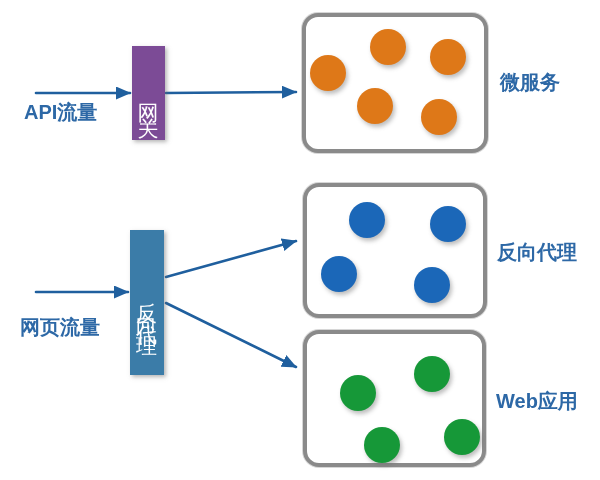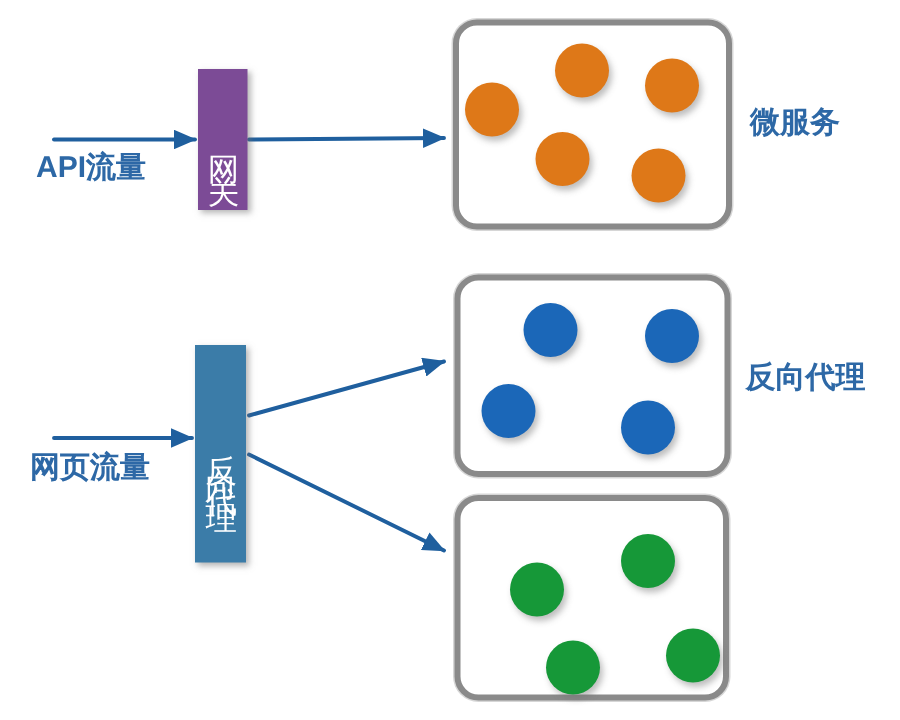--- a/index.html
+++ b/index.html
@@ -113,21 +113,21 @@
   <div class="cluster ms-cluster">
       <span class="dot ms-dot" style="left: 4px; top: 38px;"></span>
       <span class="dot ms-dot" style="left: 64px; top: 12px;"></span>
       <span class="dot ms-dot" style="left: 124px; top: 22px;"></span>
       <span class="dot ms-dot" style="left: 51px; top: 71px;"></span>
       <span class="dot ms-dot" style="left: 115px; top: 82px;"></span>
     </div>
 
   <div class="cluster-label" style="left:500px;top:71px">微服务</div>
 
-  <div class="src-label" style="left:20px;top:301px">网页流量</div>
+  <div class="src-label" style="left:20px;top:316px">网页流量</div>
 
   <div class="node proxy">
     <span class="vtext vt4">反向代理</span>
   </div>
 
   <div class="cluster spa-cluster">
       <span class="dot spa-dot" style="left: 42px; top: 15px;"></span>
       <span class="dot spa-dot" style="left: 123px; top: 19px;"></span>
       <span class="dot spa-dot" style="left: 14px; top: 69px;"></span>
       <span class="dot spa-dot" style="left: 107px; top: 80px;"></span>
@@ -135,14 +135,15 @@
 
   <div class="cluster-label" style="left:497px;top:241px">反向代理</div>
 
   <div class="cluster web-cluster">
       <span class="dot web-dot" style="left: 107px; top: 22px;"></span>
       <span class="dot web-dot" style="left: 33px; top: 41px;"></span>
       <span class="dot web-dot" style="left: 57px; top: 93px;"></span>
       <span class="dot web-dot" style="left: 137px; top: 85px;"></span>
     </div>
 
+  <div class="cluster-label" style="left:496px;top:390px">Web应用</div>
 
 </div>
 
 </body></html>

